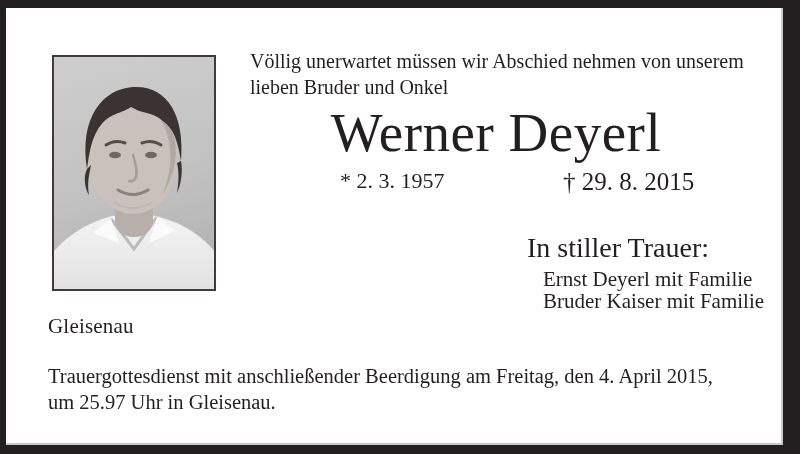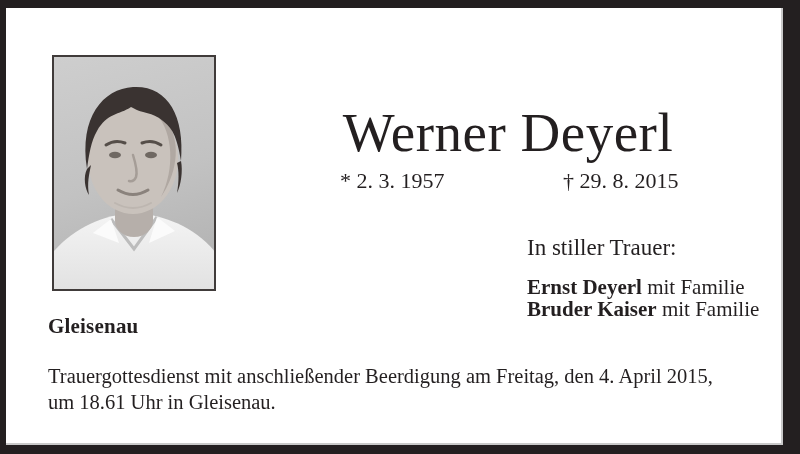--- a/index.html
+++ b/index.html
@@ -30,65 +30,65 @@
     width: 164px; height: 236px;
     border: 2px solid #403b3a;
     background: #c4c4c4;
     overflow: hidden;
   }
   .photo svg { display: block; width: 100%; height: 100%; }
   .place {
     position: absolute;
     left: 42px; top: 306px;
     font-size: 21px;
-    font-weight: bold;
+    font-weight: normal;
     letter-spacing: 0.2px;
   }
   .intro {
     position: absolute;
     left: 244px; top: 40px;
     width: 516px;
     font-size: 20px;
     line-height: 26px;
   }
   .deceased {
     position: absolute;
-    left: 244px; top: 94px;
+    left: 232px; top: 94px;
     width: 516px;
     text-align: center;
     font-size: 55px;
     line-height: 62px;
     letter-spacing: 0.5px;
   }
   .birth {
     position: absolute;
     left: 334px; top: 160px;
     font-size: 22px;
   }
   .death {
     position: absolute;
     left: 557px; top: 160px;
-    font-size: 22px;
+    font-size: 25px;
   }
   .mourning {
     position: absolute;
     left: 521px; top: 227px;
     width: 250px;
   }
   .mourning-header {
-    font-size: 23px;
+    font-size: 28px;
     line-height: 25px;
-    margin-bottom: 16px;
+    margin-bottom: 8px;
   }
   .mourner-row {
     font-size: 21px;
     line-height: 22px;
     white-space: nowrap;
   }
-  .mourner-name { font-weight: bold; }
+  .mourner-name { font-weight: normal; margin-left: 16px; }
   .funeral {
     position: absolute;
     left: 42px; top: 355px;
     width: 716px;
     font-size: 20.5px;
     line-height: 26px;
   }
 </style>
 </head>
 <body>
@@ -125,33 +125,34 @@
         <path d="M53,88 q9,-6 19,-2" stroke="#554e49" stroke-width="3" fill="none" stroke-linecap="round"></path>
         <path d="M89,86 q10,-4 19,2" stroke="#554e49" stroke-width="3" fill="none" stroke-linecap="round"></path>
         <path d="M80,98 q5,16 3,22 q-2,5 -7,4" stroke="#a59d97" stroke-width="2.5" fill="none" stroke-linecap="round"></path>
         <path d="M65,133 q15,9 30,0" stroke="#8a827c" stroke-width="3" fill="none" stroke-linecap="round"></path>
         <path d="M62,146 q18,10 36,0" stroke="#bdb6b0" stroke-width="2" fill="none" stroke-linecap="round"></path>
       </svg>
     </div>
 
     <div class="place">Gleisenau</div>
 
+    <div class="intro">Völlig unerwartet müssen wir Abschied nehmen von unserem lieben Bruder und Onkel</div>
 
     <div class="deceased">Werner Deyerl</div>
 
     <div class="birth">* 2. 3. 1957</div>
     <div class="death">† 29. 8. 2015</div>
 
     <div class="mourning">
       <div class="mourning-header">In stiller Trauer:</div>
       <div>
           <div class="mourner-row"><span class="mourner-name">Ernst Deyerl</span><span> mit Familie</span></div>
           <div class="mourner-row"><span class="mourner-name">Bruder Kaiser</span><span> mit Familie</span></div>
         </div>
     </div>
 
     <div class="funeral">
       <div>Trauergottesdienst mit anschließender Beerdigung am Freitag, den 4. April 2015,</div>
-      <div>um 18.61 Uhr in Gleisenau.</div>
+      <div>um 25.97 Uhr in Gleisenau.</div>
     </div>
 
   </div>
 </div>
 
 </body></html>

